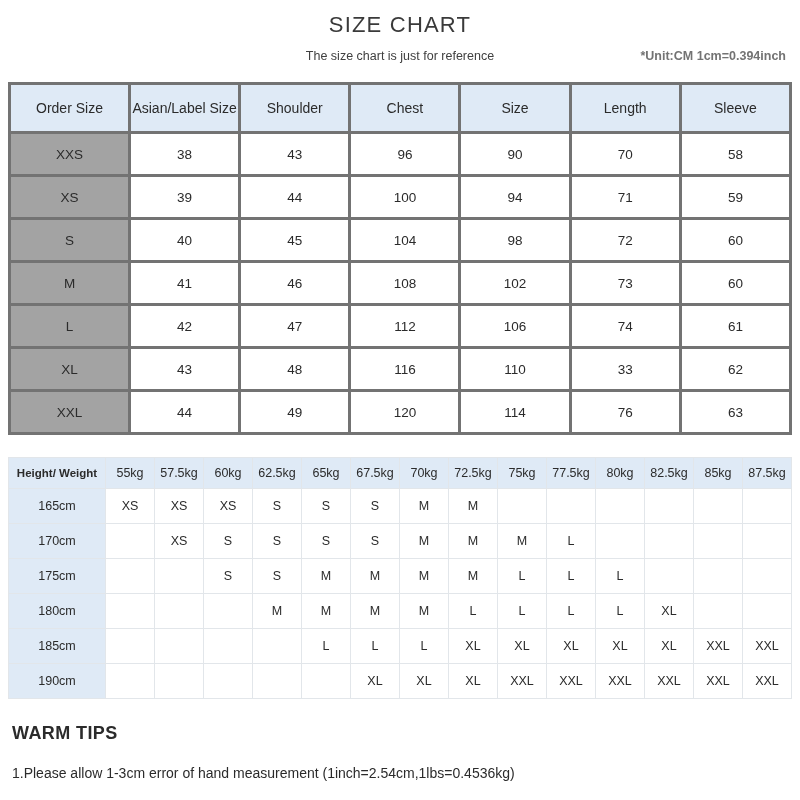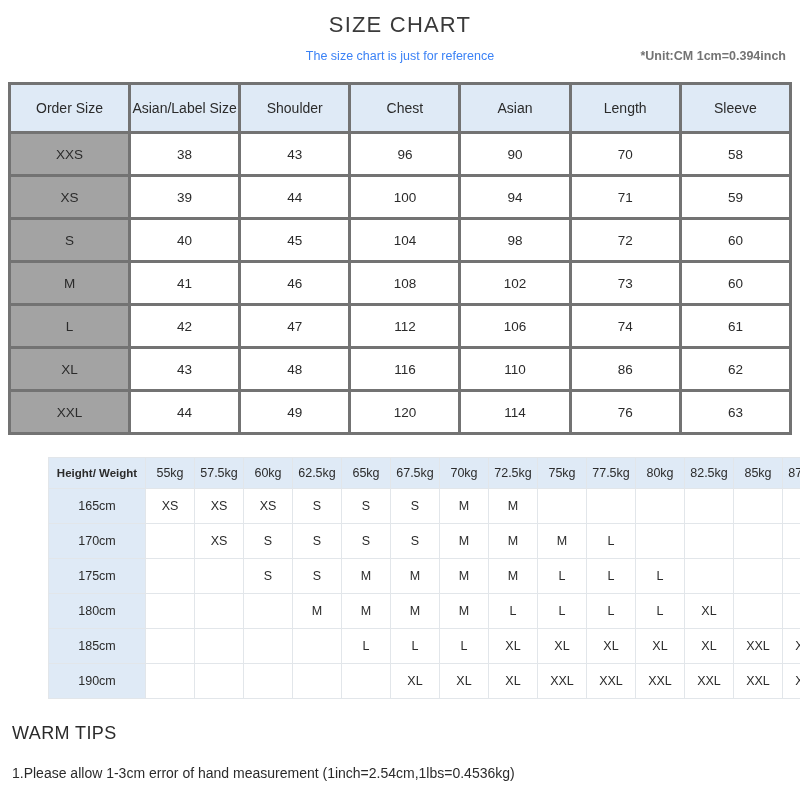--- a/index.html
+++ b/index.html
@@ -39,21 +39,21 @@
     height: 26px;
     margin-top: 6px;
   }
   .subtitle {
     position: absolute;
     left: 0;
     right: 0;
     top: 0;
     text-align: center;
     font-size: 12.5px;
-    color: #3b82f6;
+    color: #404040;
     line-height: 20px;
   }
   .unit-note {
     position: absolute;
     right: 14px;
     top: 0;
     font-size: 12.5px;
     color: #737373;
     font-weight: bold;
     line-height: 20px;
@@ -86,21 +86,20 @@
   }
   table.size-table tbody td.rowhead {
     background: #a3a3a3;
   }
   table.size-table col.c0 { width: 120px; }
 
   
   .grid-wrap {
     padding: 0 8px;
     margin-top: 22px;
-    margin-left: 40px;
   }
   table.grid-table {
     width: 784px;
     border-collapse: collapse;
     table-layout: fixed;
   }
   table.grid-table th,
   table.grid-table td {
     border: 1px solid #e2e6ea;
     text-align: center;
@@ -135,21 +134,21 @@
 
   
   .tips {
     padding: 0 12px;
     margin-top: 24px;
   }
   .tips-title {
     font-size: 18px;
     color: #2b2b2b;
     margin: 0 0 14px 0;
-    font-weight: normal;
+    font-weight: bold;
     letter-spacing: 0.4px;
   }
   .tip-line {
     font-size: 14px;
     color: #2b2b2b;
     line-height: 30px;
   }
 </style>
 </head>
 <body>
@@ -174,21 +173,21 @@
           <col>
           <col>
           <col>
       </colgroup>
       <thead>
         <tr id="size-head-row">
             <th>Order Size</th>
             <th>Asian/Label Size</th>
             <th>Shoulder</th>
             <th>Chest</th>
-            <th>Asian</th>
+            <th>Size</th>
             <th>Length</th>
             <th>Sleeve</th>
           </tr>
       </thead>
       <tbody id="size-body">
           <tr>
             <td class="rowhead">XXS</td>
             <td>38</td>
             <td>43</td>
             <td>96</td>
@@ -231,21 +230,21 @@
             <td>106</td>
             <td>74</td>
             <td>61</td>
           </tr>
           <tr>
             <td class="rowhead">XL</td>
             <td>43</td>
             <td>48</td>
             <td>116</td>
             <td>110</td>
-            <td>86</td>
+            <td>33</td>
             <td>62</td>
           </tr>
           <tr>
             <td class="rowhead">XXL</td>
             <td>44</td>
             <td>49</td>
             <td>120</td>
             <td>114</td>
             <td>76</td>
             <td>63</td>

